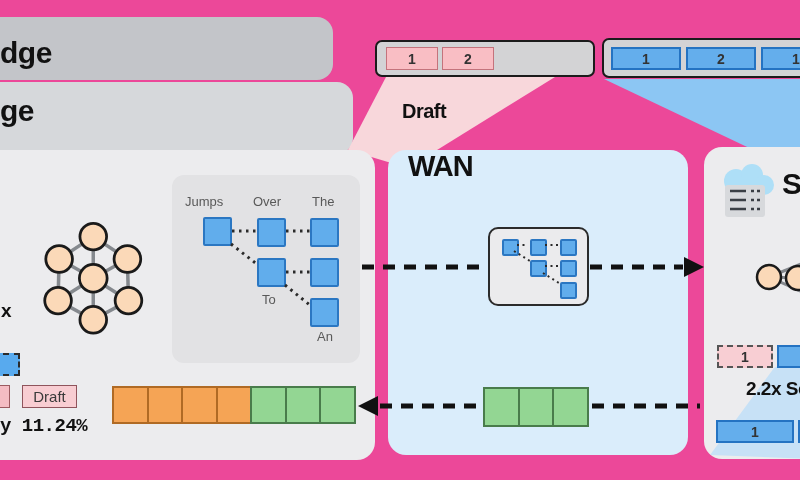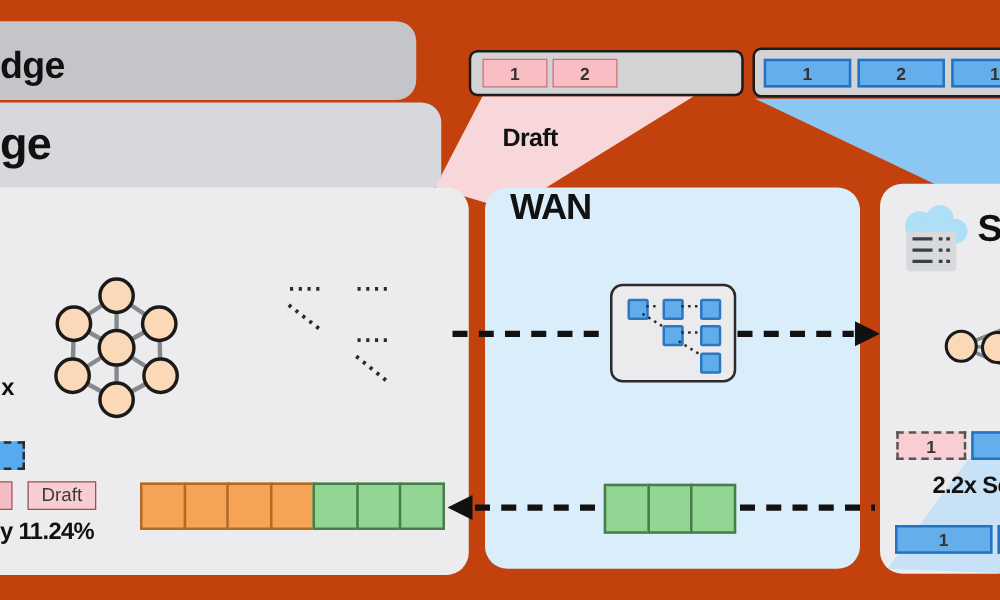--- a/index.html
+++ b/index.html
@@ -1,16 +1,16 @@
 <!DOCTYPE html>
 <html><head>
 <meta charset="utf-8">
 <style>
   html,body{margin:0;padding:0;background:#fff;}
-  .stage{position:relative;width:800px;height:480px;background:#c2410c;overflow:hidden;
+  .stage{position:relative;width:800px;height:480px;background:#ec4899;overflow:hidden;
          font-family:"Liberation Sans",sans-serif;color:#111;}
   .abs{position:absolute;}
   .hd{font-weight:700;letter-spacing:-0.5px;color:#111;}
   .card{position:absolute;border-radius:16px;}
   .panel{position:absolute;border-radius:18px;}
   .tok{position:absolute;display:flex;align-items:center;justify-content:center;
        box-sizing:border-box;font:700 14px "Liberation Sans",sans-serif;color:#333;}
   .cell{box-sizing:border-box;}
   .treesq{position:absolute;width:29px;height:29px;box-sizing:border-box;
           background:#61adec;border:2.5px solid #2b77c2;border-radius:2px;}
@@ -28,21 +28,21 @@
 </style>
 </head>
 <body>
 
 <div class="stage">
 
   <div class="card" style="left:-30px;top:17px;width:363px;height:63px;background:#c3c5c9;"></div>
   <div class="hd abs" style="left:0px;top:36px;font-size:30px;">dge</div>
 
   <div class="card" style="left:-30px;top:82px;width:383px;height:72px;background:#d6d8db;"></div>
-  <div class="hd abs" style="left:0px;top:94px;font-size:36px;">ge</div>
+  <div class="hd abs" style="left:0px;top:94px;font-size:30px;">ge</div>
 
   <svg class="abs" style="left:0;top:0;" width="800" height="480" viewBox="0 0 800 480">
     <polygon points="386,77 555,77 408,168 348,150" fill="#f8d7db"></polygon>
     <polygon points="604,79 800,79 800,172" fill="#8cc6f3"></polygon>
   </svg>
 
   <div class="panel" style="left:-25px;top:150px;width:400px;height:310px;background:#ececee;"></div>
   <div class="panel" style="left:388px;top:150px;width:300px;height:305px;background:#daedfb;"></div>
   <div class="hd abs" style="left:408px;top:150px;font-size:29px;letter-spacing:-1px;">WAN</div>
 
@@ -141,22 +141,35 @@
       <circle cx="64" cy="102" r="12.5"></circle>
     </g>
   </svg>
 
   <div class="hd abs" style="left:1px;top:300px;font-size:19px;">x</div>
   <div class="abs" style="left:-8px;top:353px;width:28px;height:23px;box-sizing:border-box;background:#58aaee;border:2px dashed #2b2b2b;"></div>
   <div class="abs" style="left:-12px;top:385px;width:22px;height:23px;box-sizing:border-box;background:#f4bcc3;border:1.5px solid #9b5a60;"></div>
   <div class="tok" style="left:22px;top:385px;width:55px;height:23px;background:#f8cdd2;border:1.5px solid #8f545c;">
     <span style="font-weight:500;font-size:15px;color:#3a3a3a;">Draft</span>
   </div>
-  <div class="hd abs" style="left:0px;top:415px;font-size:19px;white-space:nowrap;">y 11.24%</div>
-
+  <div class="hd abs" style="left:0px;top:415px;font-size:19px;white-space:nowrap;font-family:Liberation Mono, monospace;">y 11.24%</div>
+
+  <div class="abs" style="left:172px;top:175px;width:188px;height:188px;background:#e2e2e4;border-radius:12px;">
+    <span class="treelbl" style="left:13px;top:19px;">Jumps</span>
+    <span class="treelbl" style="left:81px;top:19px;">Over</span>
+    <span class="treelbl" style="left:140px;top:19px;">The</span>
+    <div class="treesq" style="left:31px;top:42px;"></div>
+    <div class="treesq" style="left:85px;top:43px;"></div>
+    <div class="treesq" style="left:138px;top:43px;"></div>
+    <div class="treesq" style="left:85px;top:83px;"></div>
+    <div class="treesq" style="left:138px;top:83px;"></div>
+    <div class="treesq" style="left:138px;top:123px;"></div>
+    <span class="treelbl" style="left:90px;top:117px;">To</span>
+    <span class="treelbl" style="left:145px;top:154px;">An</span>
+  </div>
 
   <div class="abs" style="left:112px;top:386px;display:flex;">
     <div class="rowcell cell orange"></div>
     <div class="rowcell cell orange"></div>
     <div class="rowcell cell orange"></div>
     <div class="rowcell cell orange"></div>
     <div class="rowcell cell green"></div>
     <div class="rowcell cell green"></div>
     <div class="rowcell cell green"></div>
   </div>

